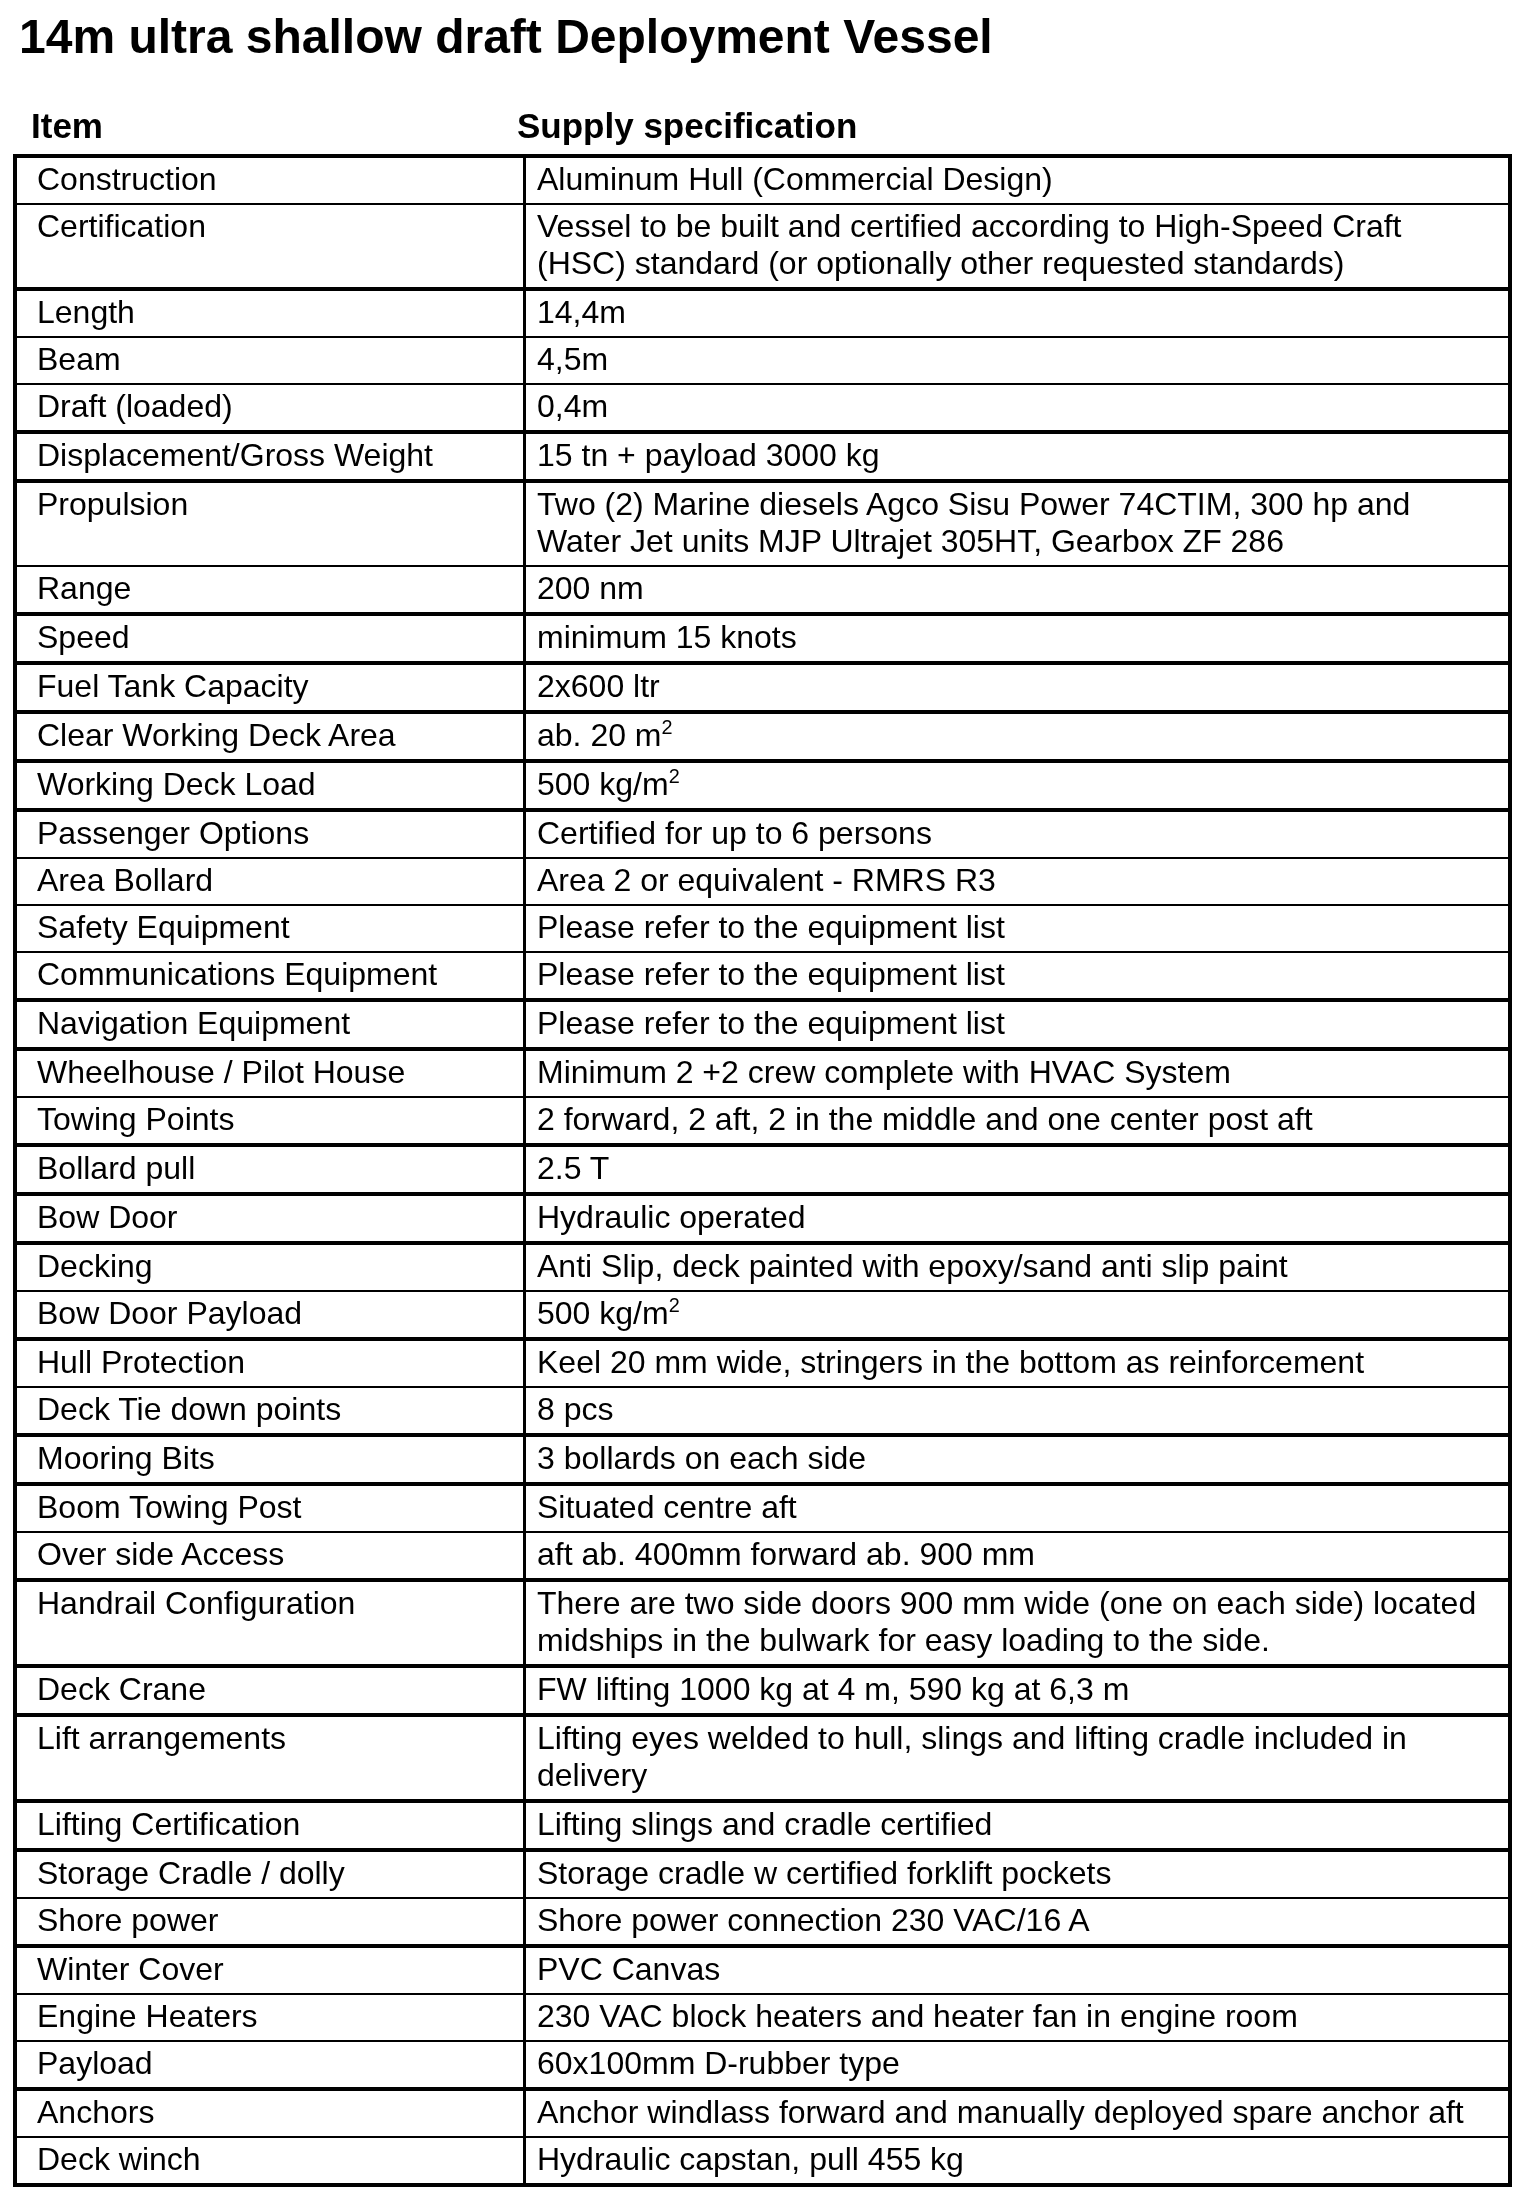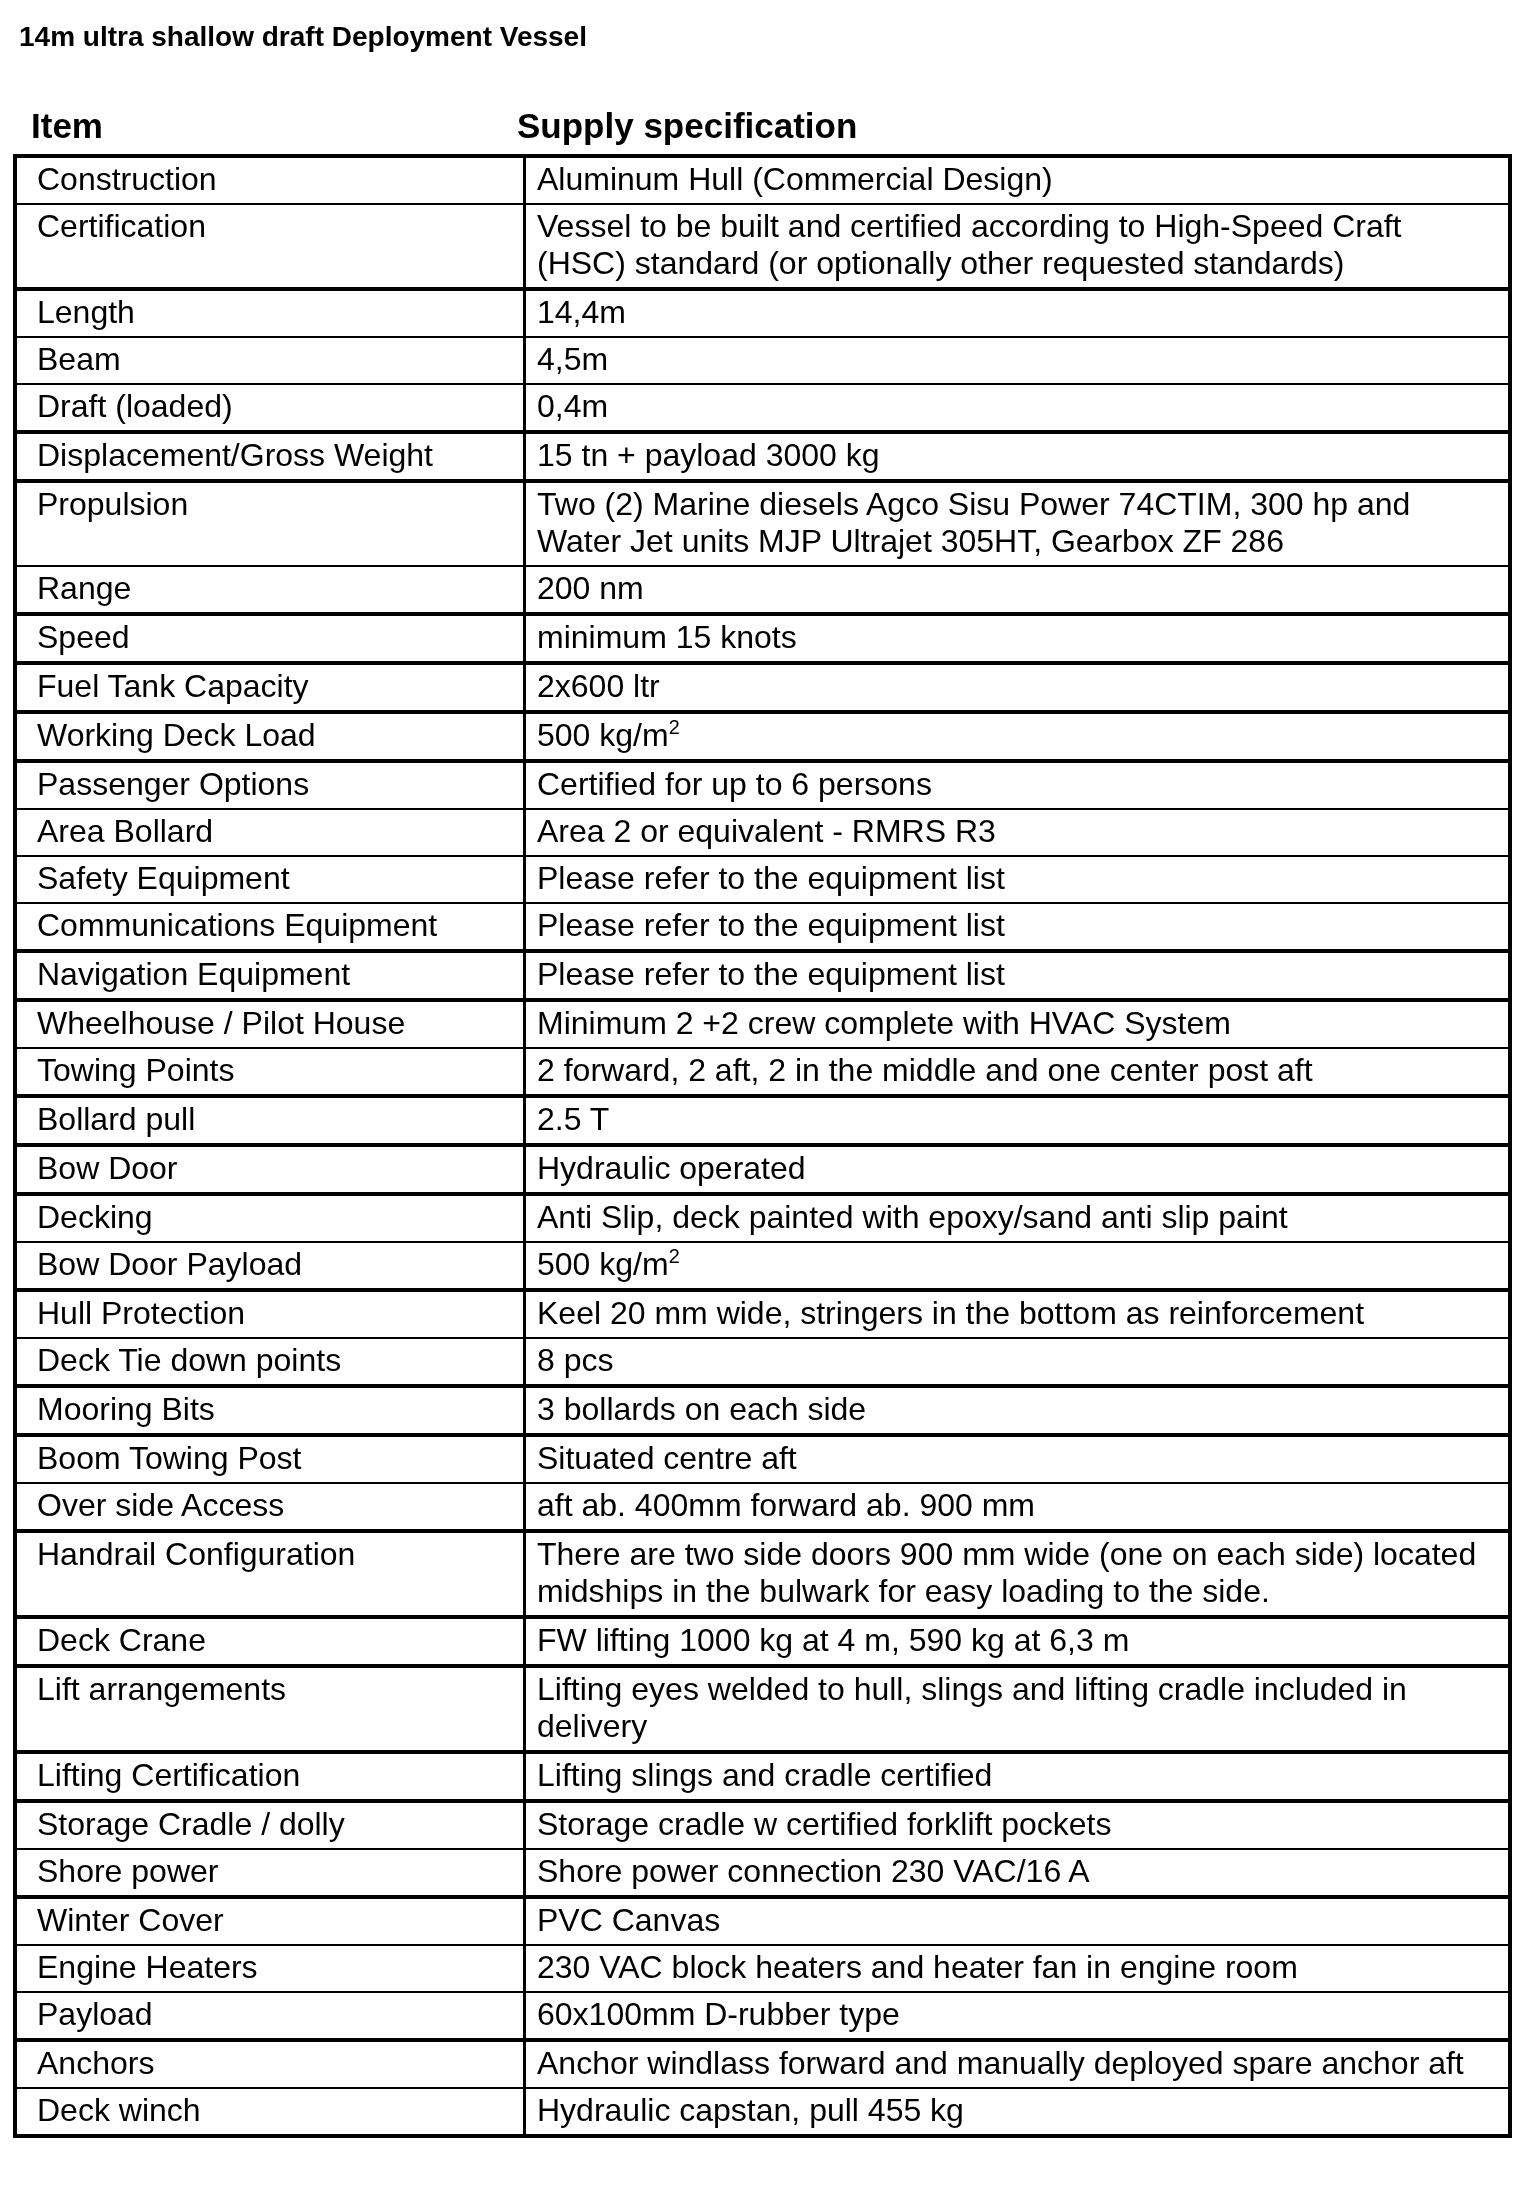--- a/index.html
+++ b/index.html
@@ -11,21 +11,21 @@
   }
   .page {
     width: 1526px;
     min-height: 2202px;
     box-sizing: border-box;
     padding: 16px 14px 20px 13px;
     background: #ffffff;
   }
   .doc-title {
     font-weight: bold;
-    font-size: 28px;
+    font-size: 48px;
     line-height: 42px;
     margin-left: 6px;
   }
   .col-headers {
     display: grid;
     grid-template-columns: 504px 1fr;
     font-weight: bold;
     font-size: 35px;
     line-height: 40px;
     margin-top: 48px;
@@ -108,20 +108,24 @@
       </div>
       <div class="row thick">
         <div class="cell item"><span>Speed</span></div>
         <div class="cell spec"><span>minimum 15 knots</span></div>
       </div>
       <div class="row thick">
         <div class="cell item"><span>Fuel Tank Capacity</span></div>
         <div class="cell spec"><span>2x600 ltr</span></div>
       </div>
       <div class="row thick">
+        <div class="cell item"><span>Clear Working Deck Area</span></div>
+        <div class="cell spec"><span>ab. 20 m</span><sup>2</sup></div>
+      </div>
+      <div class="row thick">
         <div class="cell item"><span>Working Deck Load</span></div>
         <div class="cell spec"><span>500 kg/m</span><sup>2</sup></div>
       </div>
       <div class="row thick">
         <div class="cell item"><span>Passenger Options</span></div>
         <div class="cell spec"><span>Certified for up to 6 persons</span></div>
       </div>
       <div class="row">
         <div class="cell item"><span>Area Bollard</span></div>
         <div class="cell spec"><span>Area 2 or equivalent - RMRS R3</span></div>

